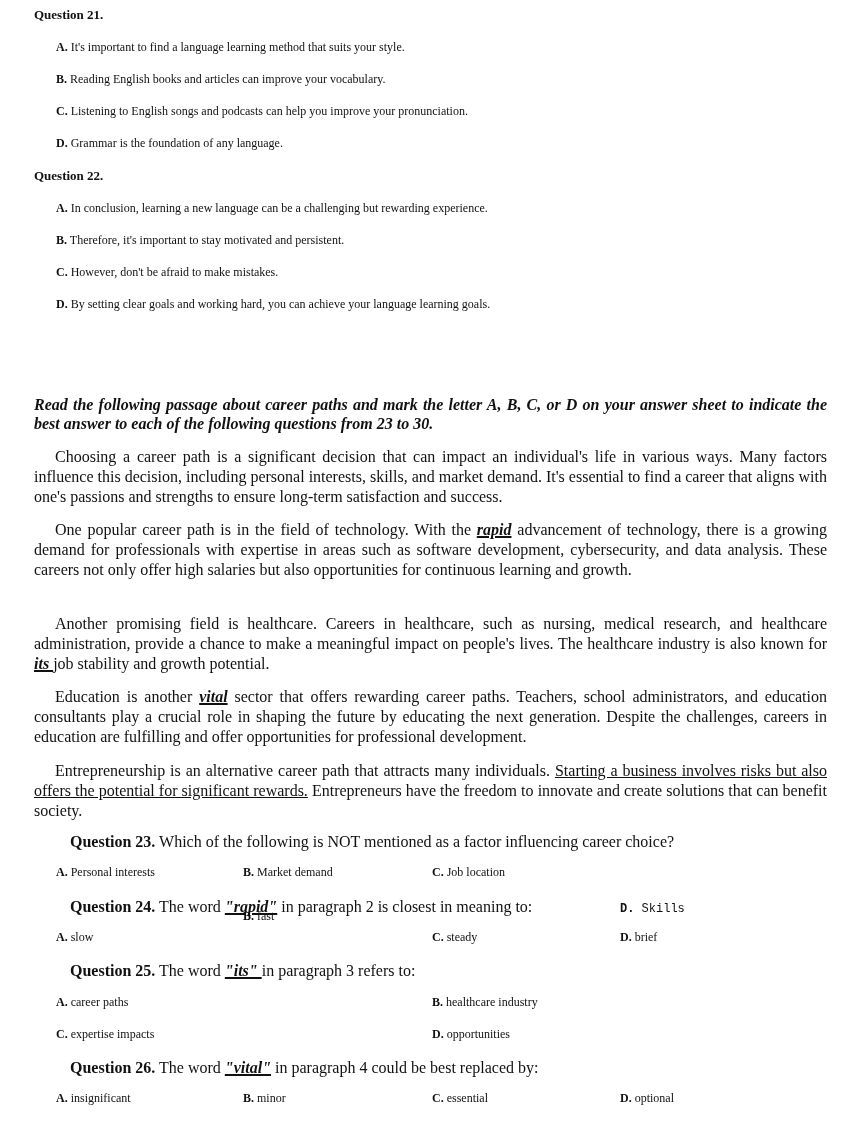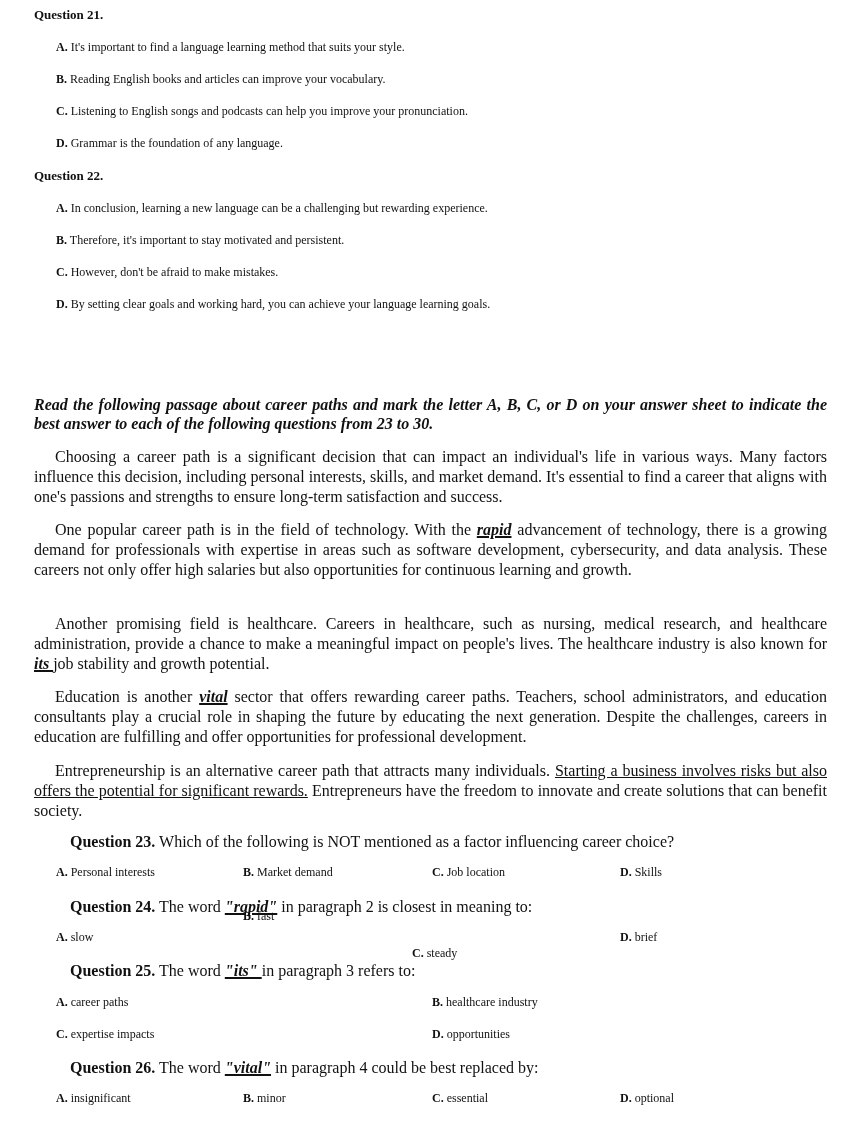--- a/index.html
+++ b/index.html
@@ -50,26 +50,26 @@
 <div class="para" style="top:614px;"><span>Another promising field is healthcare. Careers in healthcare, such as nursing, medical research, and healthcare administration, provide a chance to make a meaningful impact on people's lives. The healthcare industry is also known for </span><span class="hl">its </span><span>job stability and growth potential.</span></div>
 
 <div class="para" style="top:687px;"><span>Education is another </span><span class="hl">vital</span><span> sector that offers rewarding career paths. Teachers, school administrators, and education consultants play a crucial role in shaping the future by educating the next generation. Despite the challenges, careers in education are fulfilling and offer opportunities for professional development.</span></div>
 
 <div class="para" style="top:761px;"><span>Entrepreneurship is an alternative career path that attracts many individuals. </span><span class="ul">Starting a business involves risks but also offers the potential for significant rewards.</span><span> Entrepreneurs have the freedom to innovate and create solutions that can benefit society.</span></div>
 
 <div class="qline" style="top:833px;"><span class="qn">Question 23.</span><span> Which of the following is NOT mentioned as a factor influencing career choice?</span></div>
 <div class="opt" style="left:56px; top:865px;"><b>A.</b><span> Personal interests</span></div>
 <div class="opt" style="left:243px; top:865px;"><b>B.</b><span> Market demand</span></div>
 <div class="opt" style="left:432px; top:865px;"><b>C.</b><span> Job location</span></div>
-<div class="opt" style="left:620px; top:865px;"><b>D.</b><span> Skills</span></div>
+<div class="opt" style="left:620px; top:902px;font-family:Liberation Mono, monospace;"><b>D.</b><span> Skills</span></div>
 
 <div class="qline" style="top:898px;"><span class="qn">Question 24.</span><span> The word </span><span class="hl">"rapid"</span><span> in paragraph 2 is closest in meaning to:</span></div>
 <div class="opt" style="left:56px; top:930px;"><b>A.</b><span> slow</span></div>
 <div class="opt" style="left:243px; top:909px;text-align:center;"><b>B.</b><span> fast</span></div>
-<div class="opt" style="left:412px; top:930px;margin-top:16px;"><b>C.</b><span> steady</span></div>
+<div class="opt" style="left:432px; top:930px;"><b>C.</b><span> steady</span></div>
 <div class="opt" style="left:620px; top:930px;"><b>D.</b><span> brief</span></div>
 
 <div class="qline" style="top:962px;"><span class="qn">Question 25.</span><span> The word </span><span class="hl">"its" </span><span>in paragraph 3 refers to:</span></div>
 <div class="opt" style="left:56px; top:995px;"><b>A.</b><span> career paths</span></div>
 <div class="opt" style="left:432px; top:995px;"><b>B.</b><span> healthcare industry</span></div>
 <div class="opt" style="left:56px; top:1027px;"><b>C.</b><span> expertise impacts</span></div>
 <div class="opt" style="left:432px; top:1027px;"><b>D.</b><span> opportunities</span></div>
 
 <div class="qline" style="top:1059px;"><span class="qn">Question 26.</span><span> The word </span><span class="hl">"vital"</span><span> in paragraph 4 could be best replaced by:</span></div>
 <div class="opt" style="left:56px; top:1091px;"><b>A.</b><span> insignificant</span></div>

